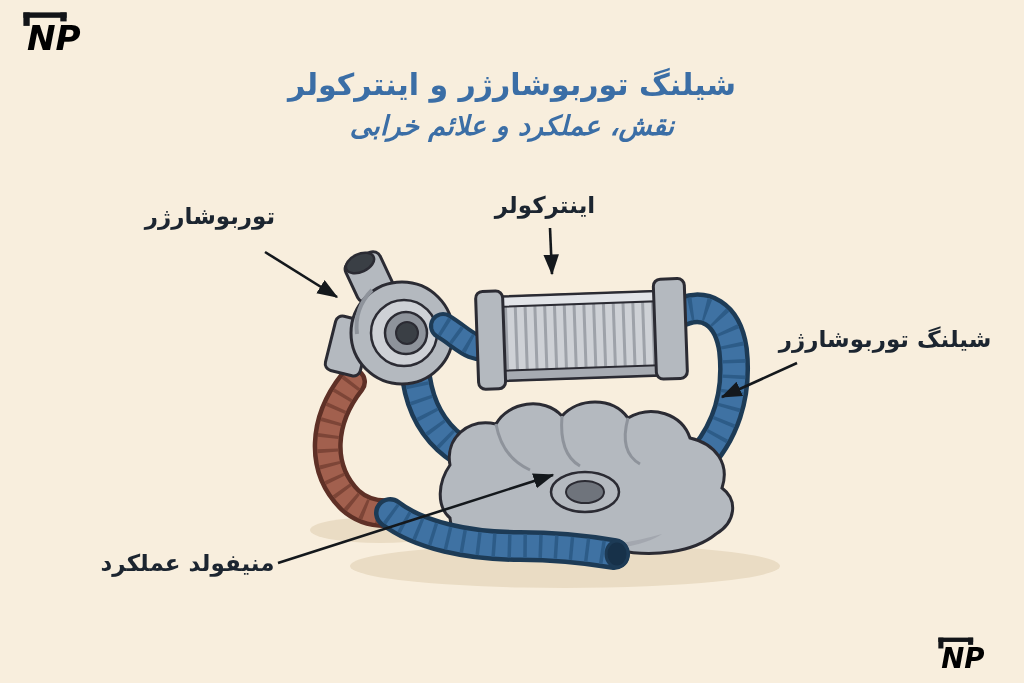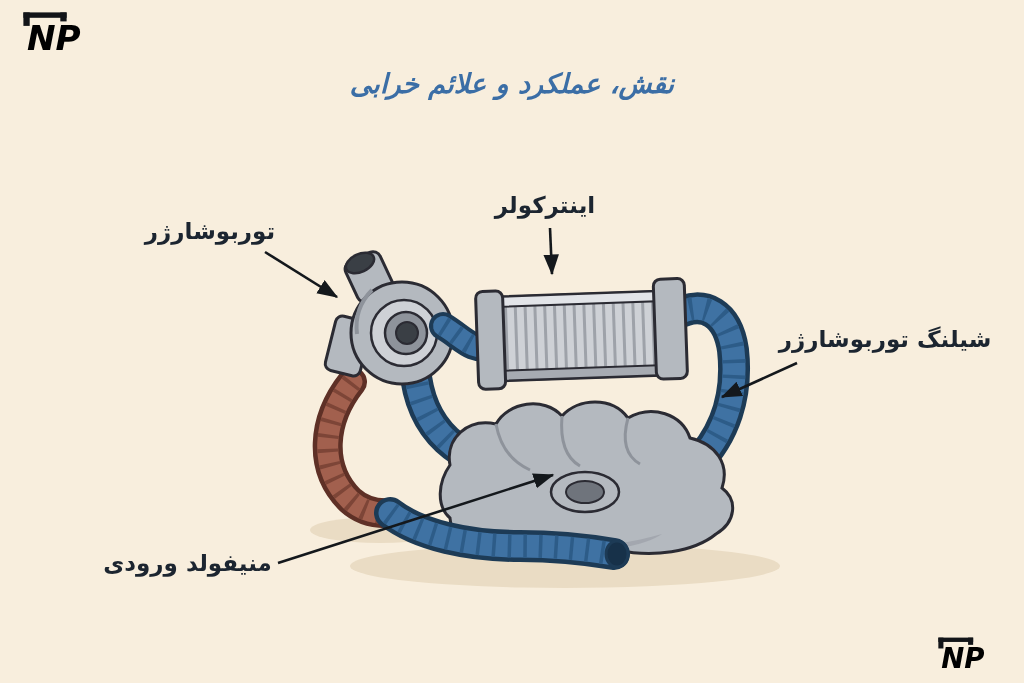--- a/index.html
+++ b/index.html
@@ -44,21 +44,21 @@
   .title .line2{font-size:27px;line-height:1.5;font-style:italic;}
   .part-label{
     position:absolute;
     direction:rtl;
     text-align:center;
     color:var(--label-ink);
     font-weight:bold;
     font-size:23px;
     white-space:nowrap;
   }
-  .lbl-turbo{left:130px;top:218px;width:160px;}
+  .lbl-turbo{left:130px;top:203px;width:160px;}
   .lbl-intercooler{left:465px;top:192px;width:160px;}
   .lbl-hose{left:775px;top:326px;width:220px;}
   .lbl-manifold{left:100px;top:550px;width:175px;}
   svg.art{position:absolute;left:0;top:0;width:1024px;height:683px;}
   
   .h-out{fill:none;stroke:var(--hose-blue-dark);stroke-linecap:round;}
   .h-in{fill:none;stroke:var(--hose-blue);stroke-linecap:round;}
   .h-rib{fill:none;stroke:var(--hose-blue-rib);stroke-linecap:butt;}
   .r-out{fill:none;stroke:var(--hose-red-dark);stroke-linecap:round;}
   .r-in{fill:none;stroke:var(--hose-red);stroke-linecap:round;}
@@ -75,20 +75,21 @@
   <div class="logo logo-top">
     <svg viewBox="0 0 80 56">
       <rect x="6" y="4" width="48" height="6" fill="#121418"></rect>
       <rect x="6" y="4" width="7" height="15" fill="#121418"></rect>
       <rect x="47" y="4" width="7" height="10" fill="#121418"></rect>
       <text x="10" y="46" font-size="38" font-weight="bold" font-style="italic" font-family="DejaVu Sans, Liberation Sans, sans-serif">NP</text>
     </svg>
   </div>
 
   <div class="title">
+    <div class="line1">شیلنگ توربوشارژر و اینترکولر</div>
     <div class="line2">نقش، عملکرد و علائم خرابی</div>
   </div>
 
   <svg class="art" viewBox="0 0 1024 683">
     <defs>
       <marker id="ah" markerWidth="10" markerHeight="8" refX="7.5" refY="3" orient="auto">
         <path d="M0,0 L8,3 L0,6 Z" fill="#14181c"></path>
       </marker>
     </defs>
 
@@ -162,21 +163,21 @@
       <line class="arrow" x1="265" y1="252" x2="337" y2="297" marker-end="url(#ah)"></line>
       <line class="arrow" x1="550" y1="228" x2="552" y2="274" marker-end="url(#ah)"></line>
       <line class="arrow" x1="797" y1="363" x2="722" y2="397" marker-end="url(#ah)"></line>
       <line class="arrow" x1="278" y1="563" x2="553" y2="475" marker-end="url(#ah)"></line>
     </g>
   </svg>
 
   <div class="part-label lbl-turbo">توربوشارژر</div>
   <div class="part-label lbl-hose">شیلنگ توربوشارژر</div>
   <div class="part-label lbl-intercooler">اینترکولر</div>
-  <div class="part-label lbl-manifold">منیفولد ورودی</div>
+  <div class="part-label lbl-manifold">منیفولد عملکرد</div>
 
   <div class="logo logo-bottom">
     <svg viewBox="0 0 80 56">
       <rect x="6" y="4" width="48" height="6" fill="#121418"></rect>
       <rect x="6" y="4" width="7" height="15" fill="#121418"></rect>
       <rect x="47" y="4" width="7" height="10" fill="#121418"></rect>
       <text x="10" y="46" font-size="38" font-weight="bold" font-style="italic" font-family="DejaVu Sans, Liberation Sans, sans-serif">NP</text>
     </svg>
   </div>
 

